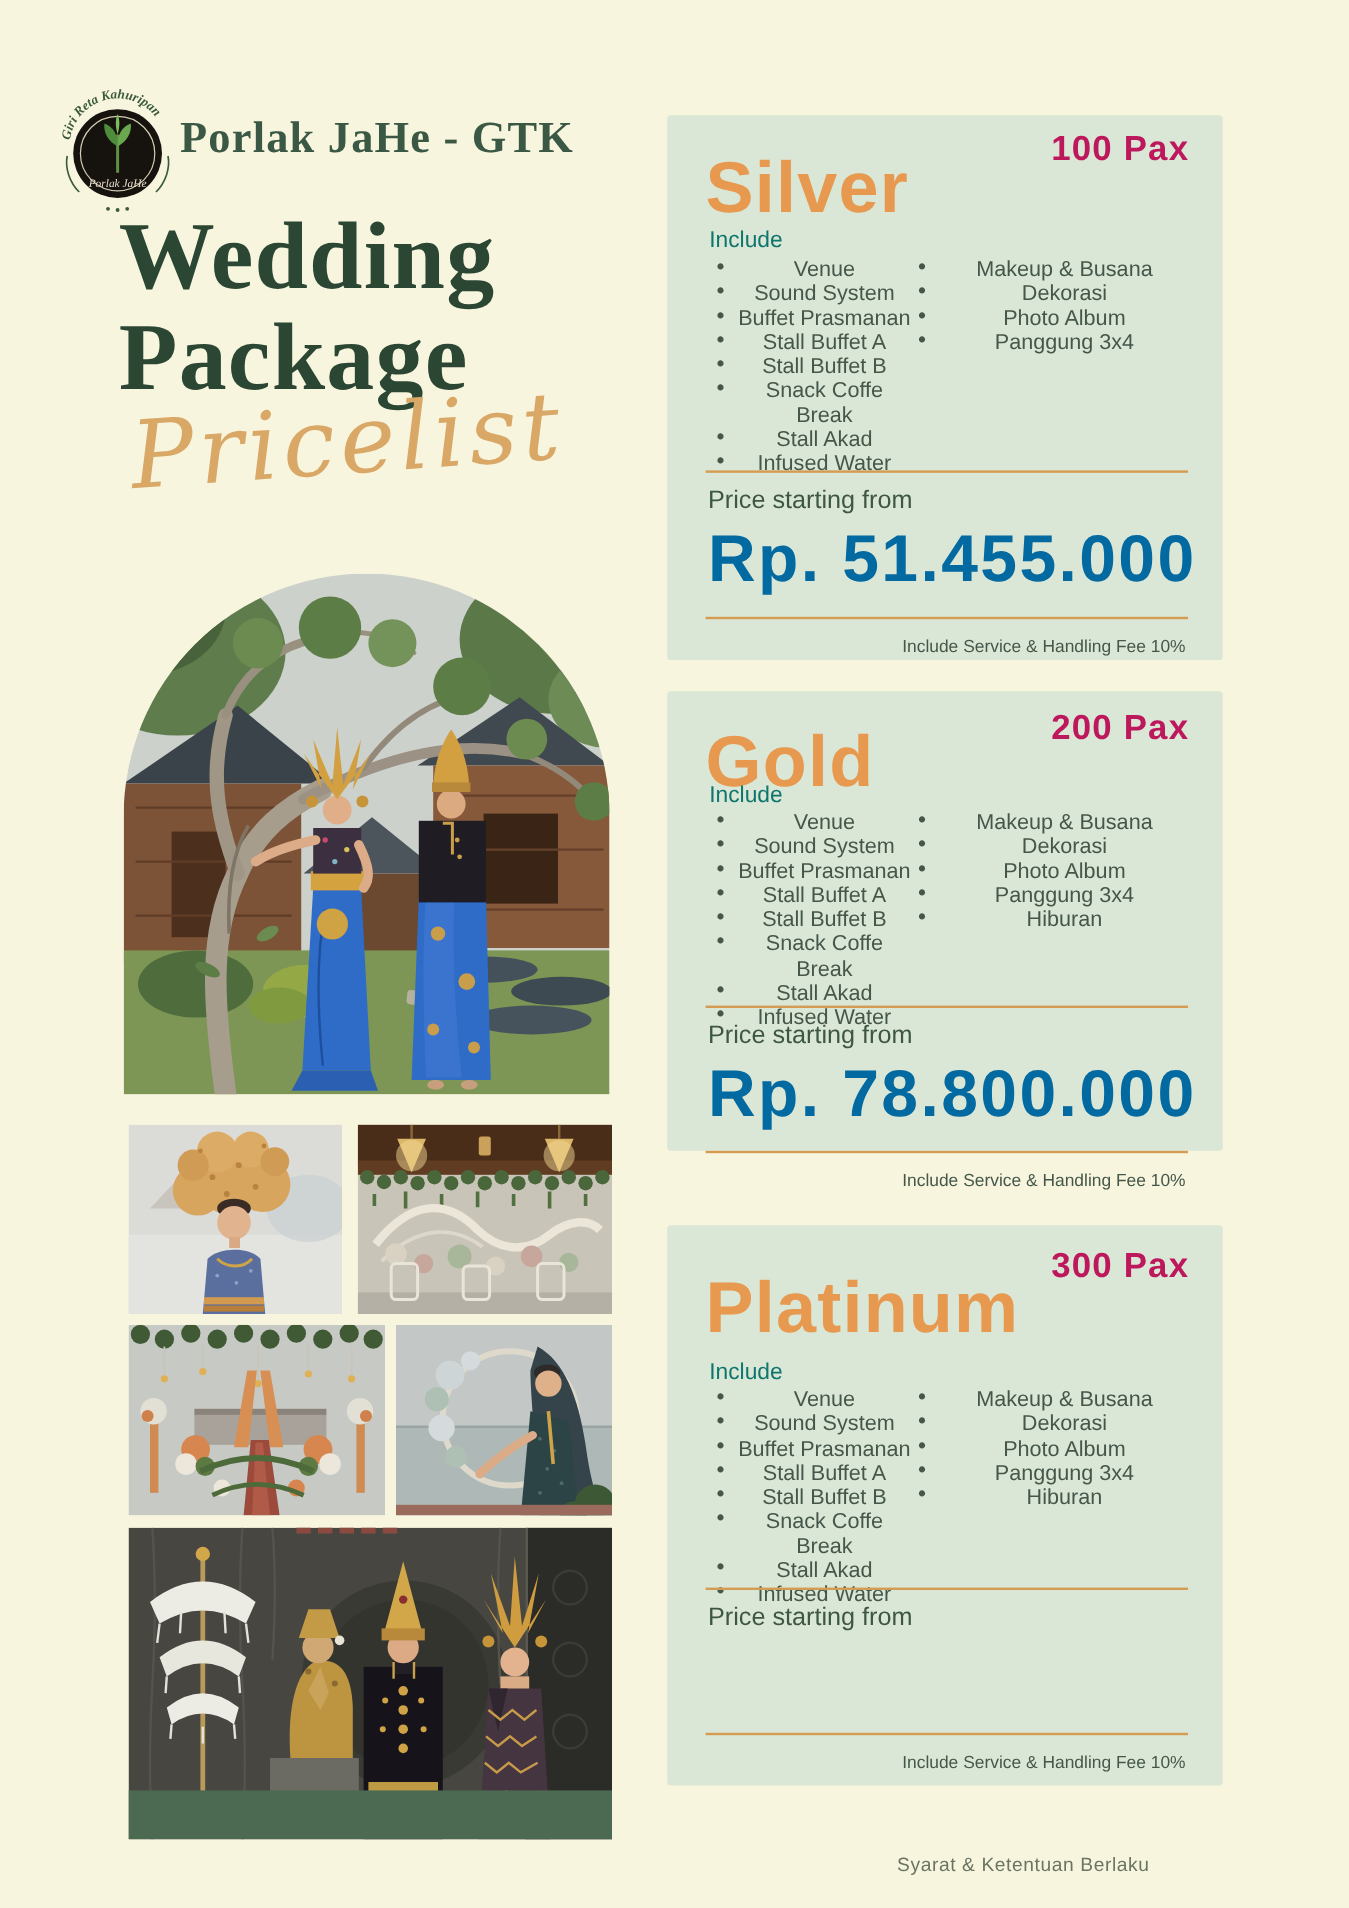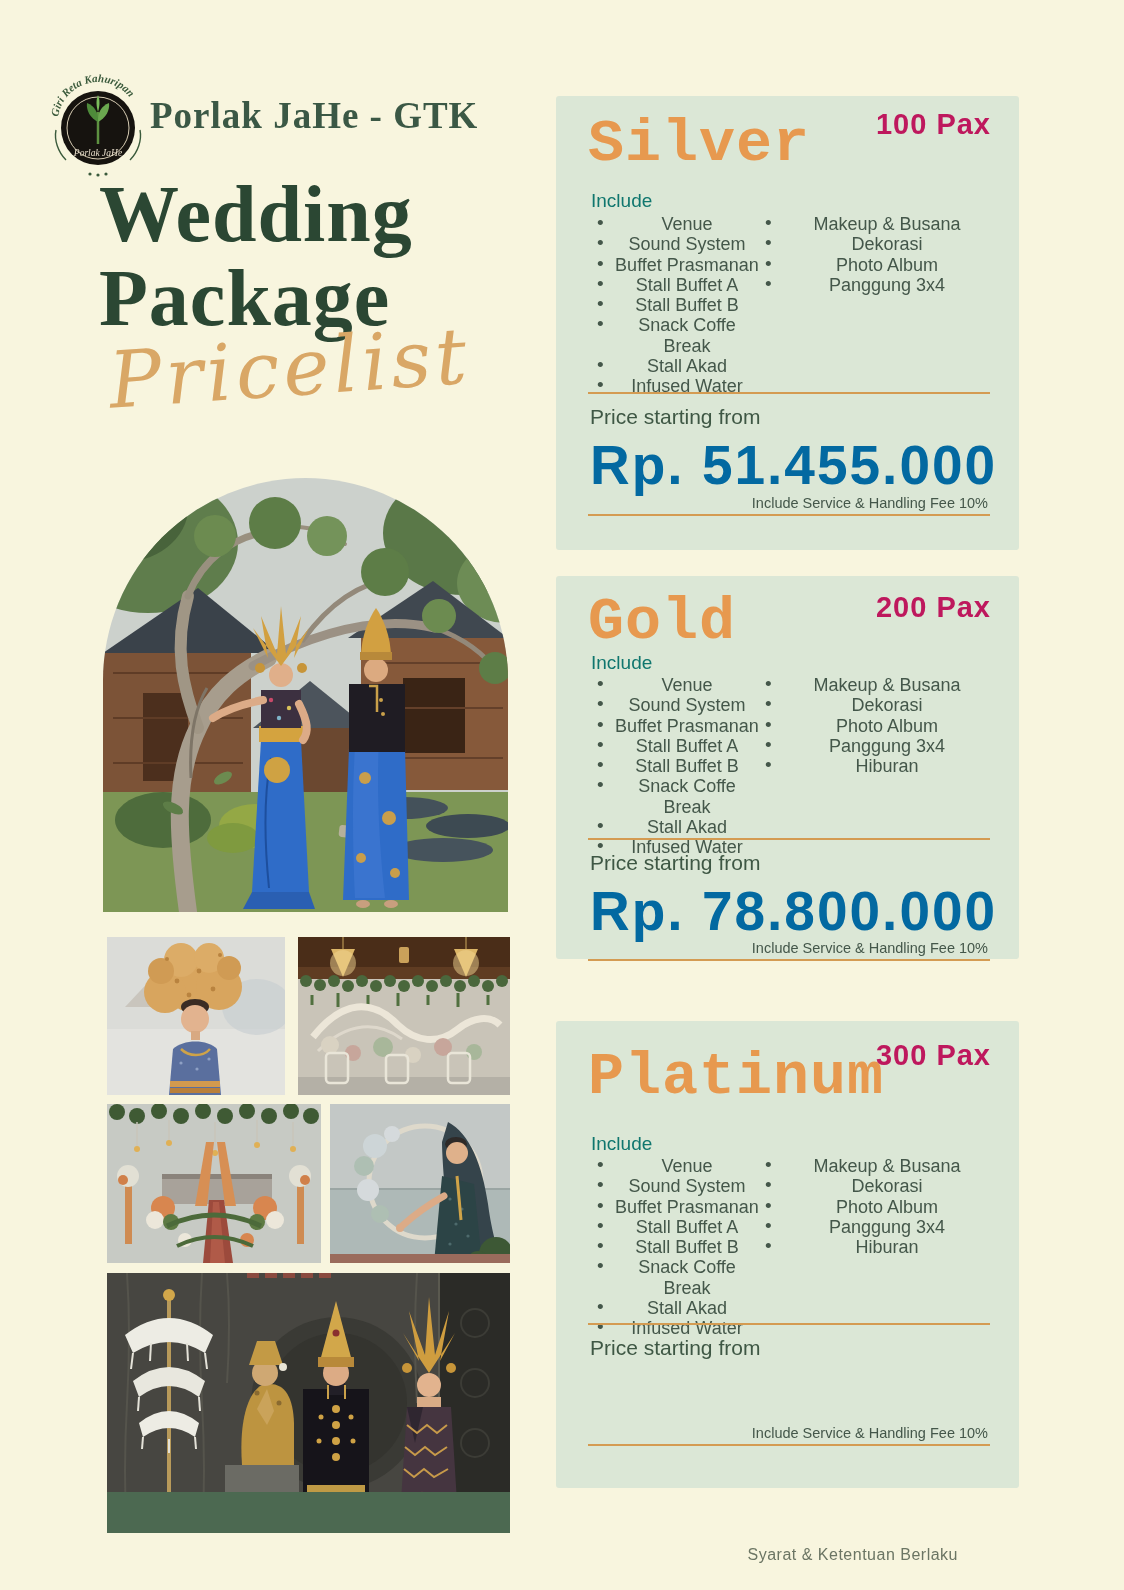--- a/index.html
+++ b/index.html
@@ -40,22 +40,22 @@
   
   .card {
     position:absolute; left:556px; width:463px;
     background:#DBE7D6; border-radius:3px;
   }
   .card-silver   { top:96px;  height:454px; }
   .card-gold     { top:576px; height:383px; }
   .card-platinum { top:1021px; height:467px; }
   .card-title {
     position:absolute; left:32px;
-    font-family:Liberation Mono, monospace; font-weight:bold;
-    font-size:60px; color:#E7994F; letter-spacing:1px;
+    font-family:Liberation Sans, sans-serif; font-weight:bold;
+    font-size:60px; color:#E7994F; letter-spacing:1px;margin-top:12px;
   }
   .card-silver .card-title { top:14px; }
   .card-gold .card-title { top:12px; }
   .card-platinum .card-title { top:22px; }
   .pax {
     position:absolute; right:28px; font-size:29px; font-weight:bold;
     color:#be185d; letter-spacing:1px;
   }
   .card-silver .pax { top:12px; }
   .card-gold .pax { top:15px; }
@@ -90,21 +90,21 @@
   .card-silver .price-label { top:309px; }
   .card-gold .price-label { top:275px; }
   .card-platinum .price-label { top:315px; }
   .price {
     position:absolute; left:34px; font-size:55px; font-weight:bold;
     color:#0369a1; letter-spacing:2px; white-space:nowrap;text-align:right;
   }
   .card-silver .price { top:337px; }
   .card-gold .price { top:303px; }
   .card-platinum .price { top:343px; }
-  .price-note { position:absolute; right:31px; font-size:14.5px; color:#44574A; }
+  .price-note { position:absolute; right:31px; font-size:14.5px; color:#44574A;margin-top:36px; }
   .card-silver .price-note { top:399px; }
   .card-gold .price-note { top:364px; }
   .card-platinum .price-note { top:404px; }
   
   .terms {
     position:absolute; right:166px; top:1546px;
     font-size:16px; color:#6B7563; letter-spacing:.5px;
   }
 </style>
 </head>

